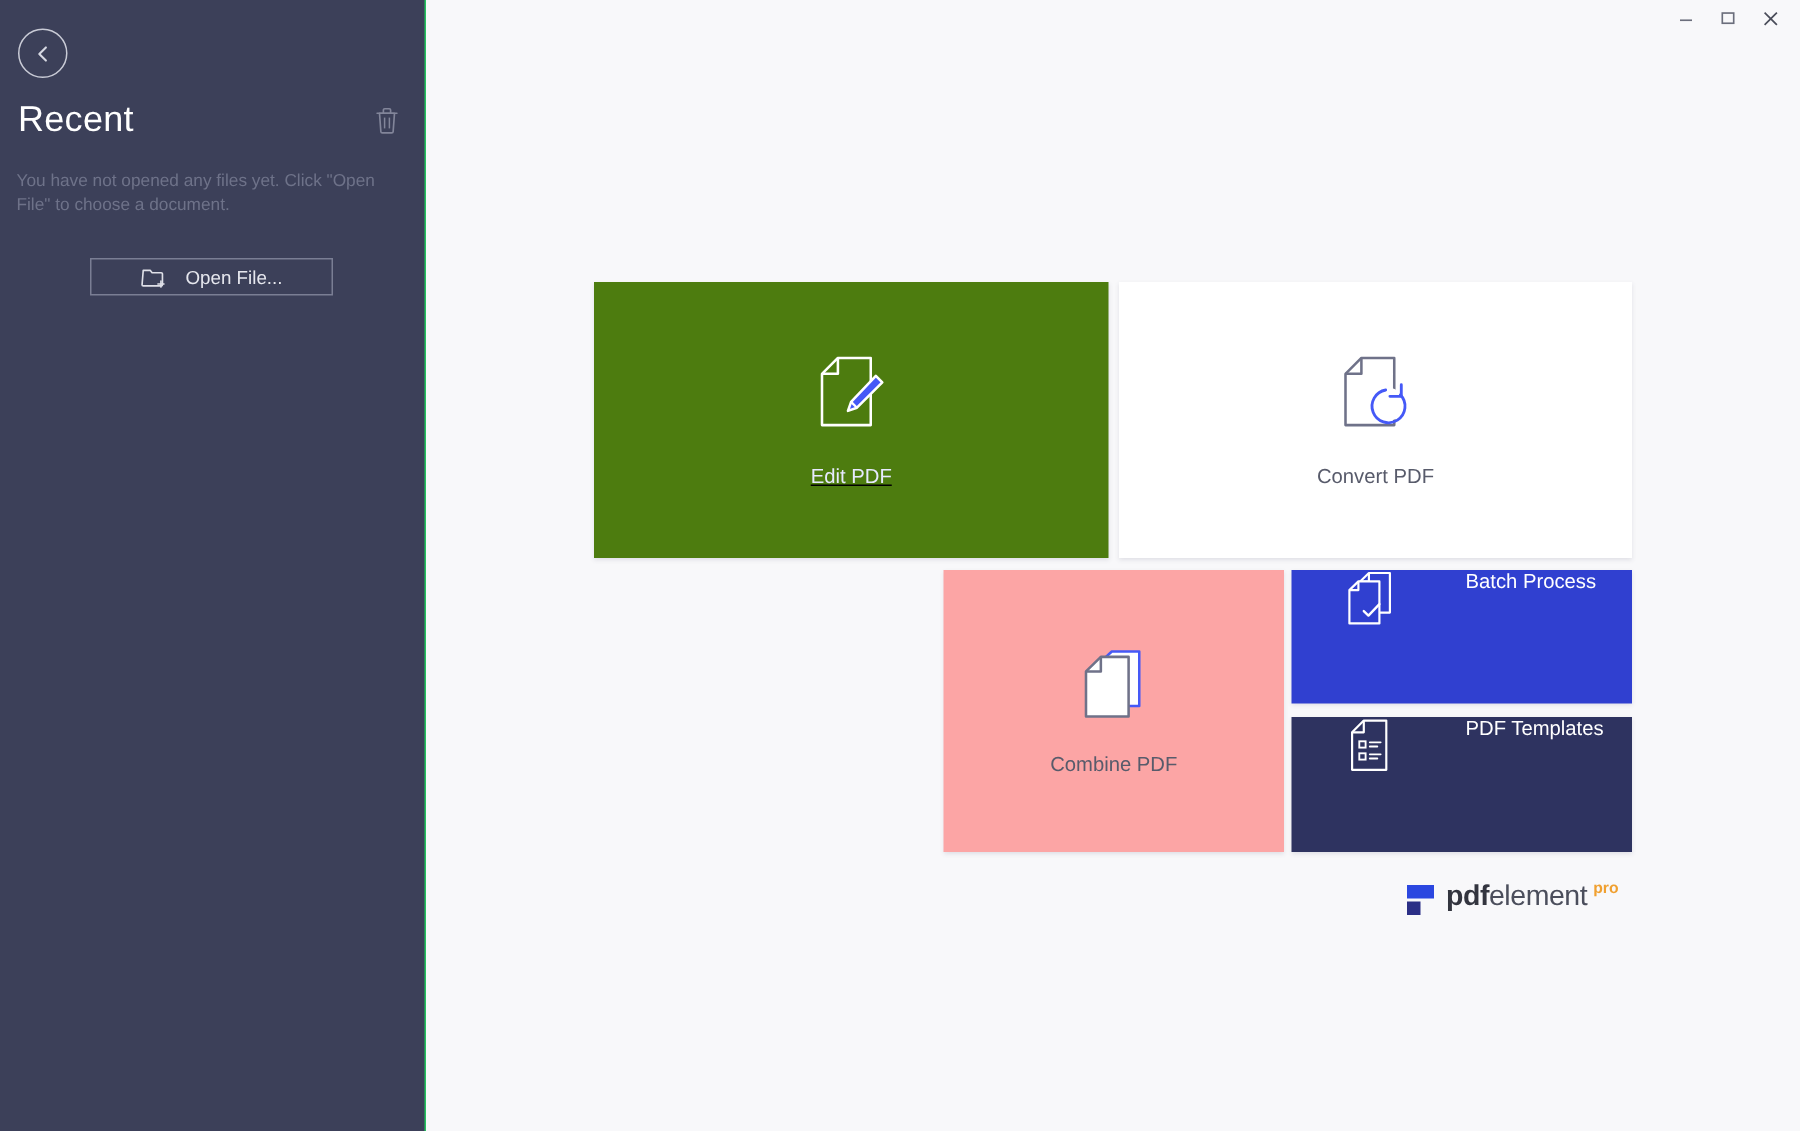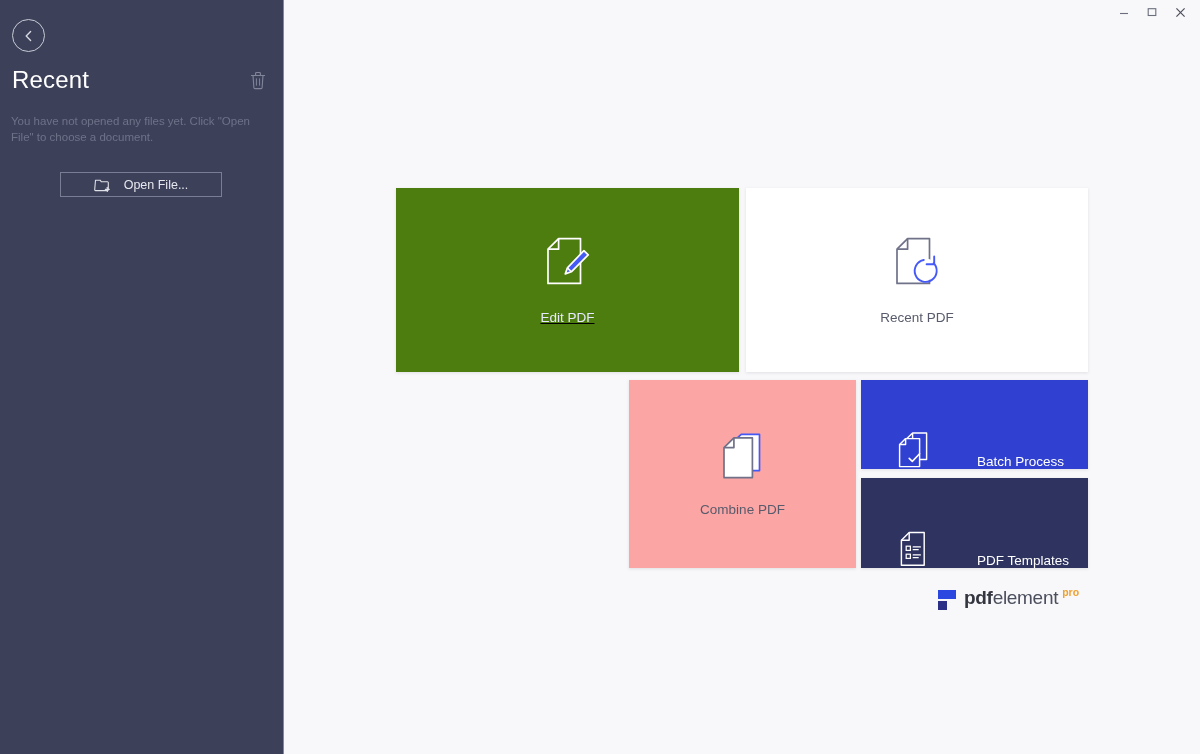--- a/index.html
+++ b/index.html
@@ -114,21 +114,21 @@
 
   #tile-combine {
     left:233px; top:192px; width:227px; height:188px;
     background:#fca5a5;
   }
   #tile-combine .tile-icon { margin-bottom:22px; }
   #tile-combine .tile-label { color:#585b6b; }
 
   
   .tile-wide {
-    display:flex; align-items:flex-end;
+    display:flex; align-items:flex-start;
     padding-left:32px;
   }
   .tile-wide .tile-icon { width:42px; }
   .tile-wide .tile-label { margin-left:42px; font-size:13.5px; color:#ffffff; }
 
   #tile-batch {
     left:465px; top:192px; width:227px; height:89px;
     background:#3040d0;
   }
   #tile-templates {
@@ -233,21 +233,21 @@
       <div class="tile tile-big" id="tile-convert">
         <div class="tile-icon">
           <svg width="46" height="50" viewBox="0 0 46 50">
             <path d="M3 13.2 L13.6 2.6 H35.5 V47.4 H3 Z" fill="none" stroke="#6f7289" stroke-width="1.7" stroke-linejoin="round"></path>
             <path d="M13.6 2.6 V13.2 H3" fill="none" stroke="#6f7289" stroke-width="1.7" stroke-linejoin="round"></path>
             <circle cx="31.5" cy="33.5" r="11" fill="#ffffff"></circle>
             <path d="M39.6 27.2 a11 11 0 1 1 -9.8 -3.2" fill="none" stroke="#4559f7" stroke-width="1.9" stroke-linecap="round"></path>
             <polyline points="40.2,20.5 40.2,28.2 32.6,28.2" fill="none" stroke="#4559f7" stroke-width="1.9" stroke-linecap="round" stroke-linejoin="round"></polyline>
           </svg>
         </div>
-        <div class="tile-label">Recent PDF</div>
+        <div class="tile-label">Convert PDF</div>
       </div>
 
 
       <div class="tile tile-big" id="tile-combine">
         <div class="tile-icon">
           <svg width="44" height="48" viewBox="0 0 44 48">
             <path d="M12.4 9.6 L20.2 2.3 H38.5 V38.6 H12.4 Z" fill="#ffffff" stroke="#4559f7" stroke-width="1.7" stroke-linejoin="round"></path>
             <path d="M3 15.6 L12.9 5.9 H31.4 V45.6 H3 Z" fill="#ffffff" stroke="#6f7289" stroke-width="1.7" stroke-linejoin="round"></path>
             <path d="M12.9 5.9 V15.6 H3" fill="none" stroke="#6f7289" stroke-width="1.7" stroke-linejoin="round"></path>
           </svg>

